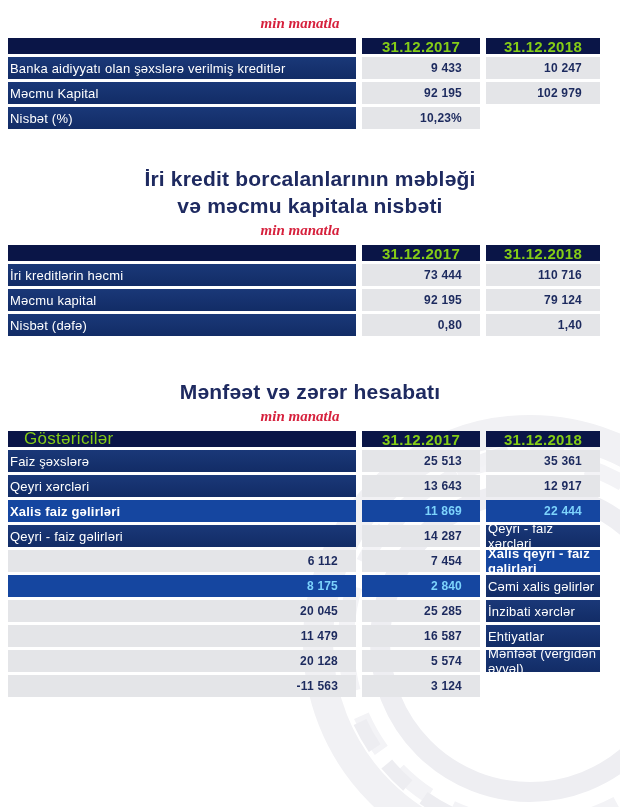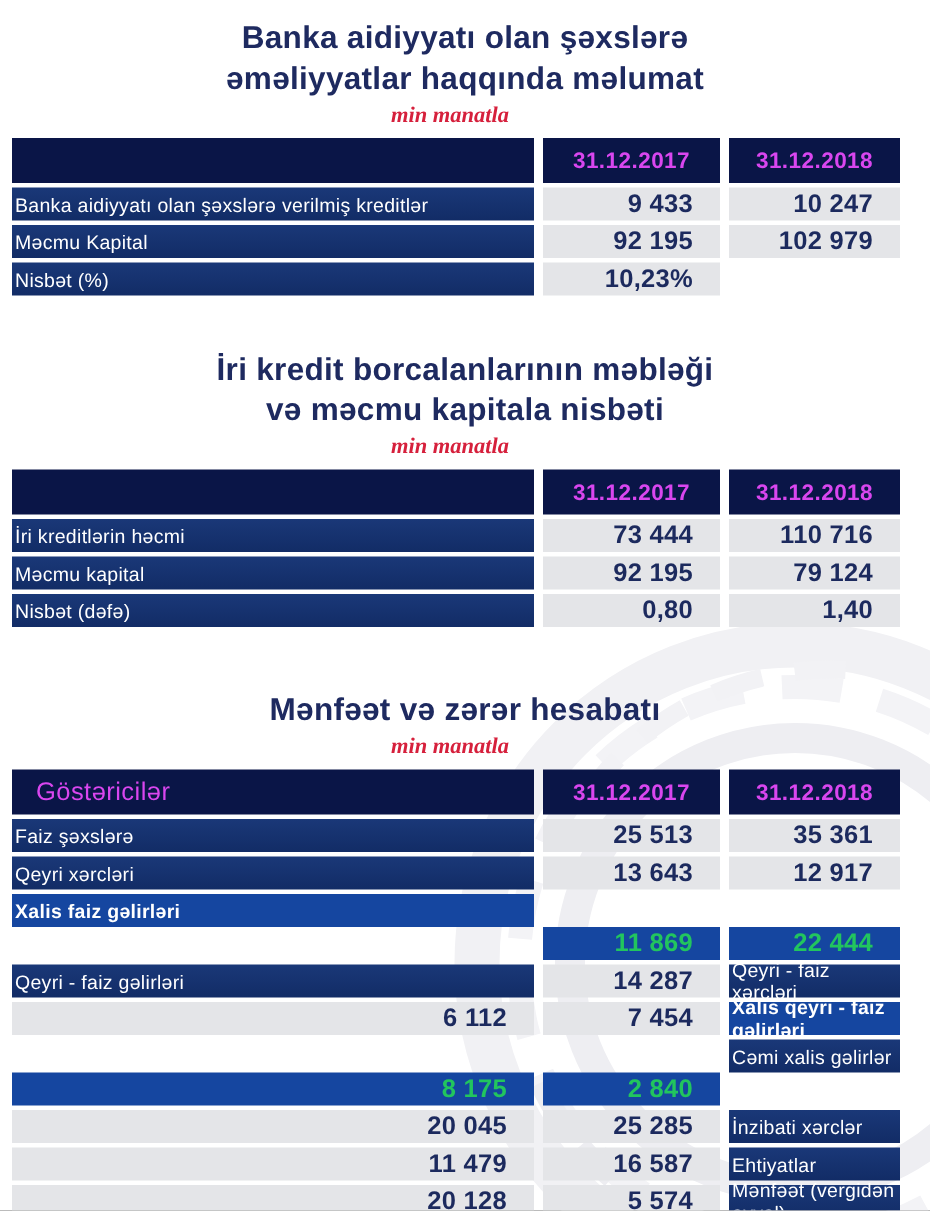--- a/index.html
+++ b/index.html
@@ -53,23 +53,23 @@
   .table-grid{
     margin:6px 0 0 8px;
     width:592px;
     display:grid;
     grid-template-columns:348px 118px 114px;
     column-gap:6px;
     row-gap:3px;
   }
   .cell{display:flex;align-items:center;}
   .cell.header{
-    height:30px;
+    height:16px;
     background:var(--header-navy);
-    color:#d946ef;
+    color:#84cc16;
   }
   .cell.header.h-label{
     font-size:17px;
     padding-left:16px;
     letter-spacing:.3px;
   }
   .cell.header.h-date{
     justify-content:center;
     font-size:15px;
     font-weight:700;
@@ -80,57 +80,52 @@
     background:linear-gradient(180deg,var(--row-navy-top) 0%,var(--row-navy-bottom) 100%);
     color:#ffffff;
     font-size:13px;
     padding-left:2px;
     letter-spacing:.2px;
   }
   .cell.value{
     height:22px;
     background:var(--cell-gray);
     color:var(--value-navy);
-    font-size:17px;
+    font-size:12px;
     font-weight:700;
     justify-content:flex-end;
     padding-right:18px;
     letter-spacing:.2px;
   }
   .cell.label.hl{
     background:var(--highlight-blue);
     font-weight:700;
   }
   .cell.value.hl{
     background:var(--highlight-blue);
-    color:#22c55e;
-    margin-top:22px;
+    color:#7dd3fc;
   }
 </style>
 </head>
 <body>
 
 <div class="page">
 
   <svg class="watermark" width="500" height="500" viewBox="0 0 500 500" aria-hidden="true">
     <g fill="none" stroke="#f1f1f4">
       <circle cx="260" cy="250" r="212" stroke-width="30"></circle>
       <circle cx="260" cy="250" r="150" stroke-width="20" stroke="#eeeef2"></circle>
       <circle cx="260" cy="250" r="184" stroke-width="16" stroke="#f3f3f6" stroke-dasharray="40 26"></circle>
       <path d="M 90 330 A 190 190 0 0 0 260 440" stroke-width="14" stroke="#ededf1" stroke-dasharray="30 20"></path>
       <path d="M 120 140 A 200 200 0 0 1 300 55" stroke-width="12" stroke="#f2f2f5" stroke-dasharray="34 22"></path>
     </g>
   </svg>
 
   <div class="content" id="sections">
   <section class="section">
-    <h2 class="section-title">
-          <div>Banka aidiyyatı olan şəxslərə</div>
-          <div>əməliyyatlar haqqında məlumat</div>
-        </h2>
     <div class="unit-label">min manatla</div>
     <div class="table-grid">
       <div class="cell header h-label"></div>
       <div class="cell header h-date">31.12.2017</div>
       <div class="cell header h-date">31.12.2018</div>
     <div class="cell label">Banka aidiyyatı olan şəxslərə verilmiş kreditlər</div>
           <div class="cell value">9 433</div>
           <div class="cell value">10 247</div>
           <div class="cell label">Məcmu Kapital</div>
           <div class="cell value">92 195</div>

